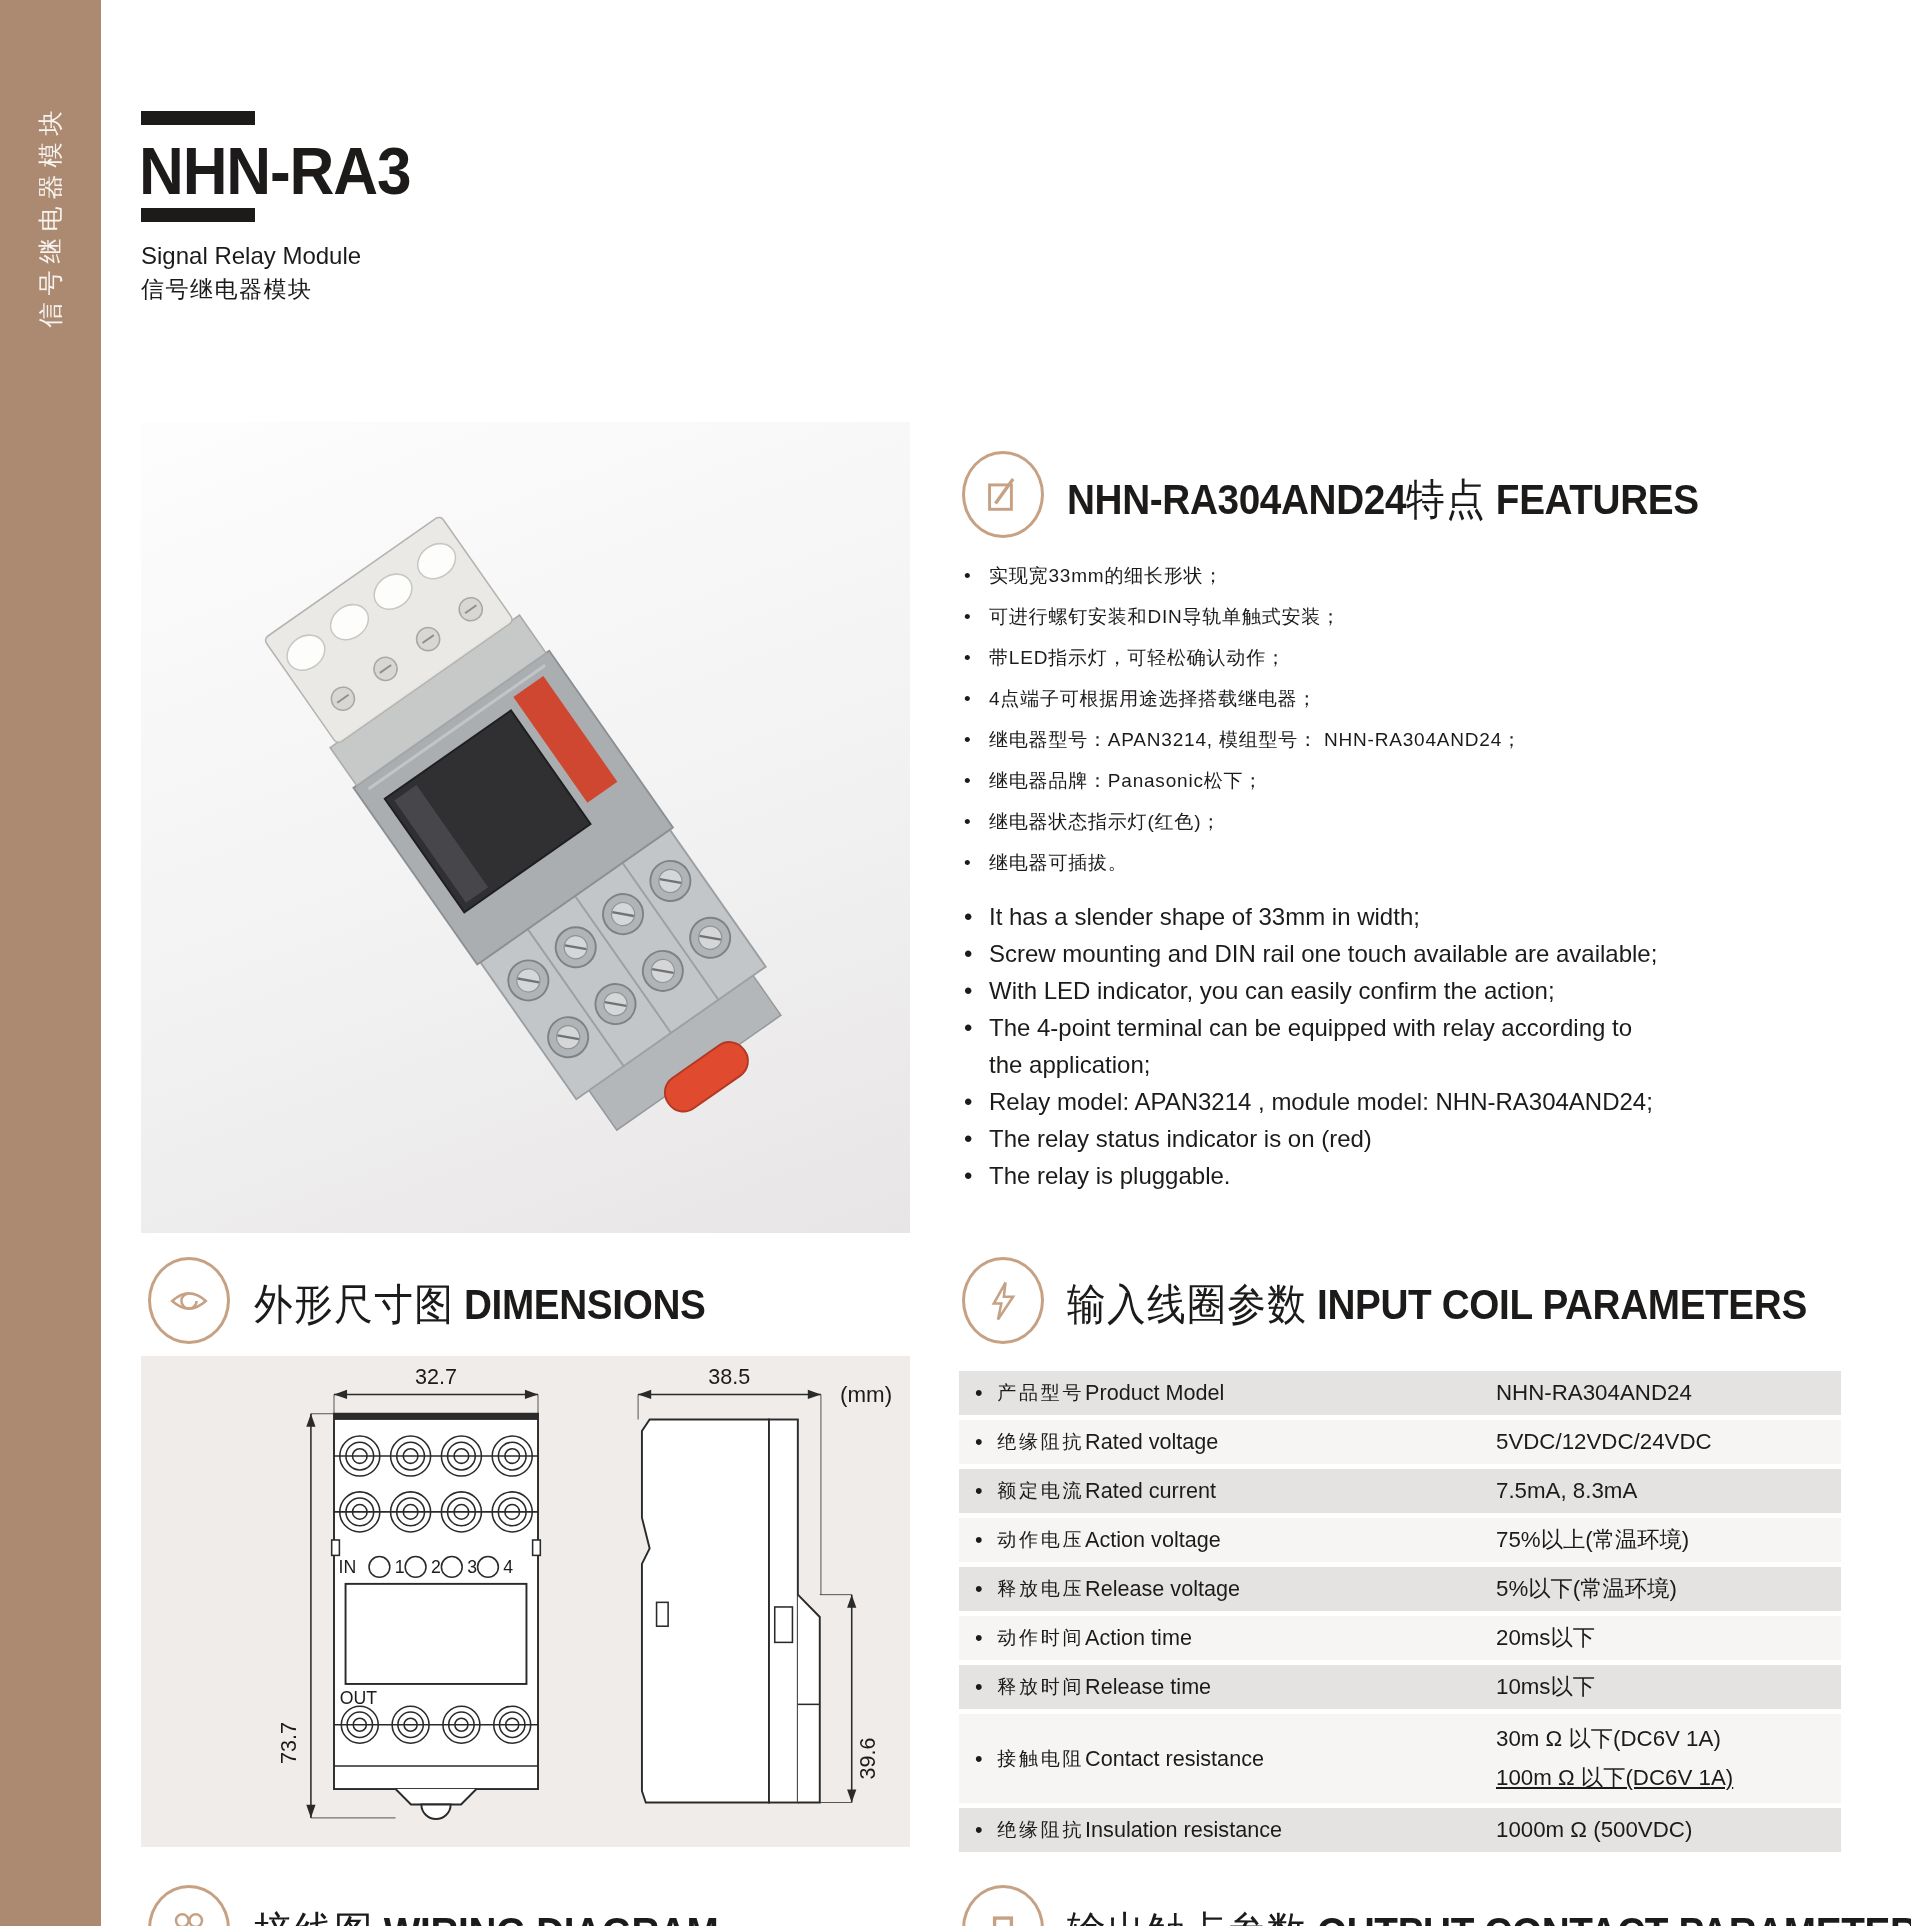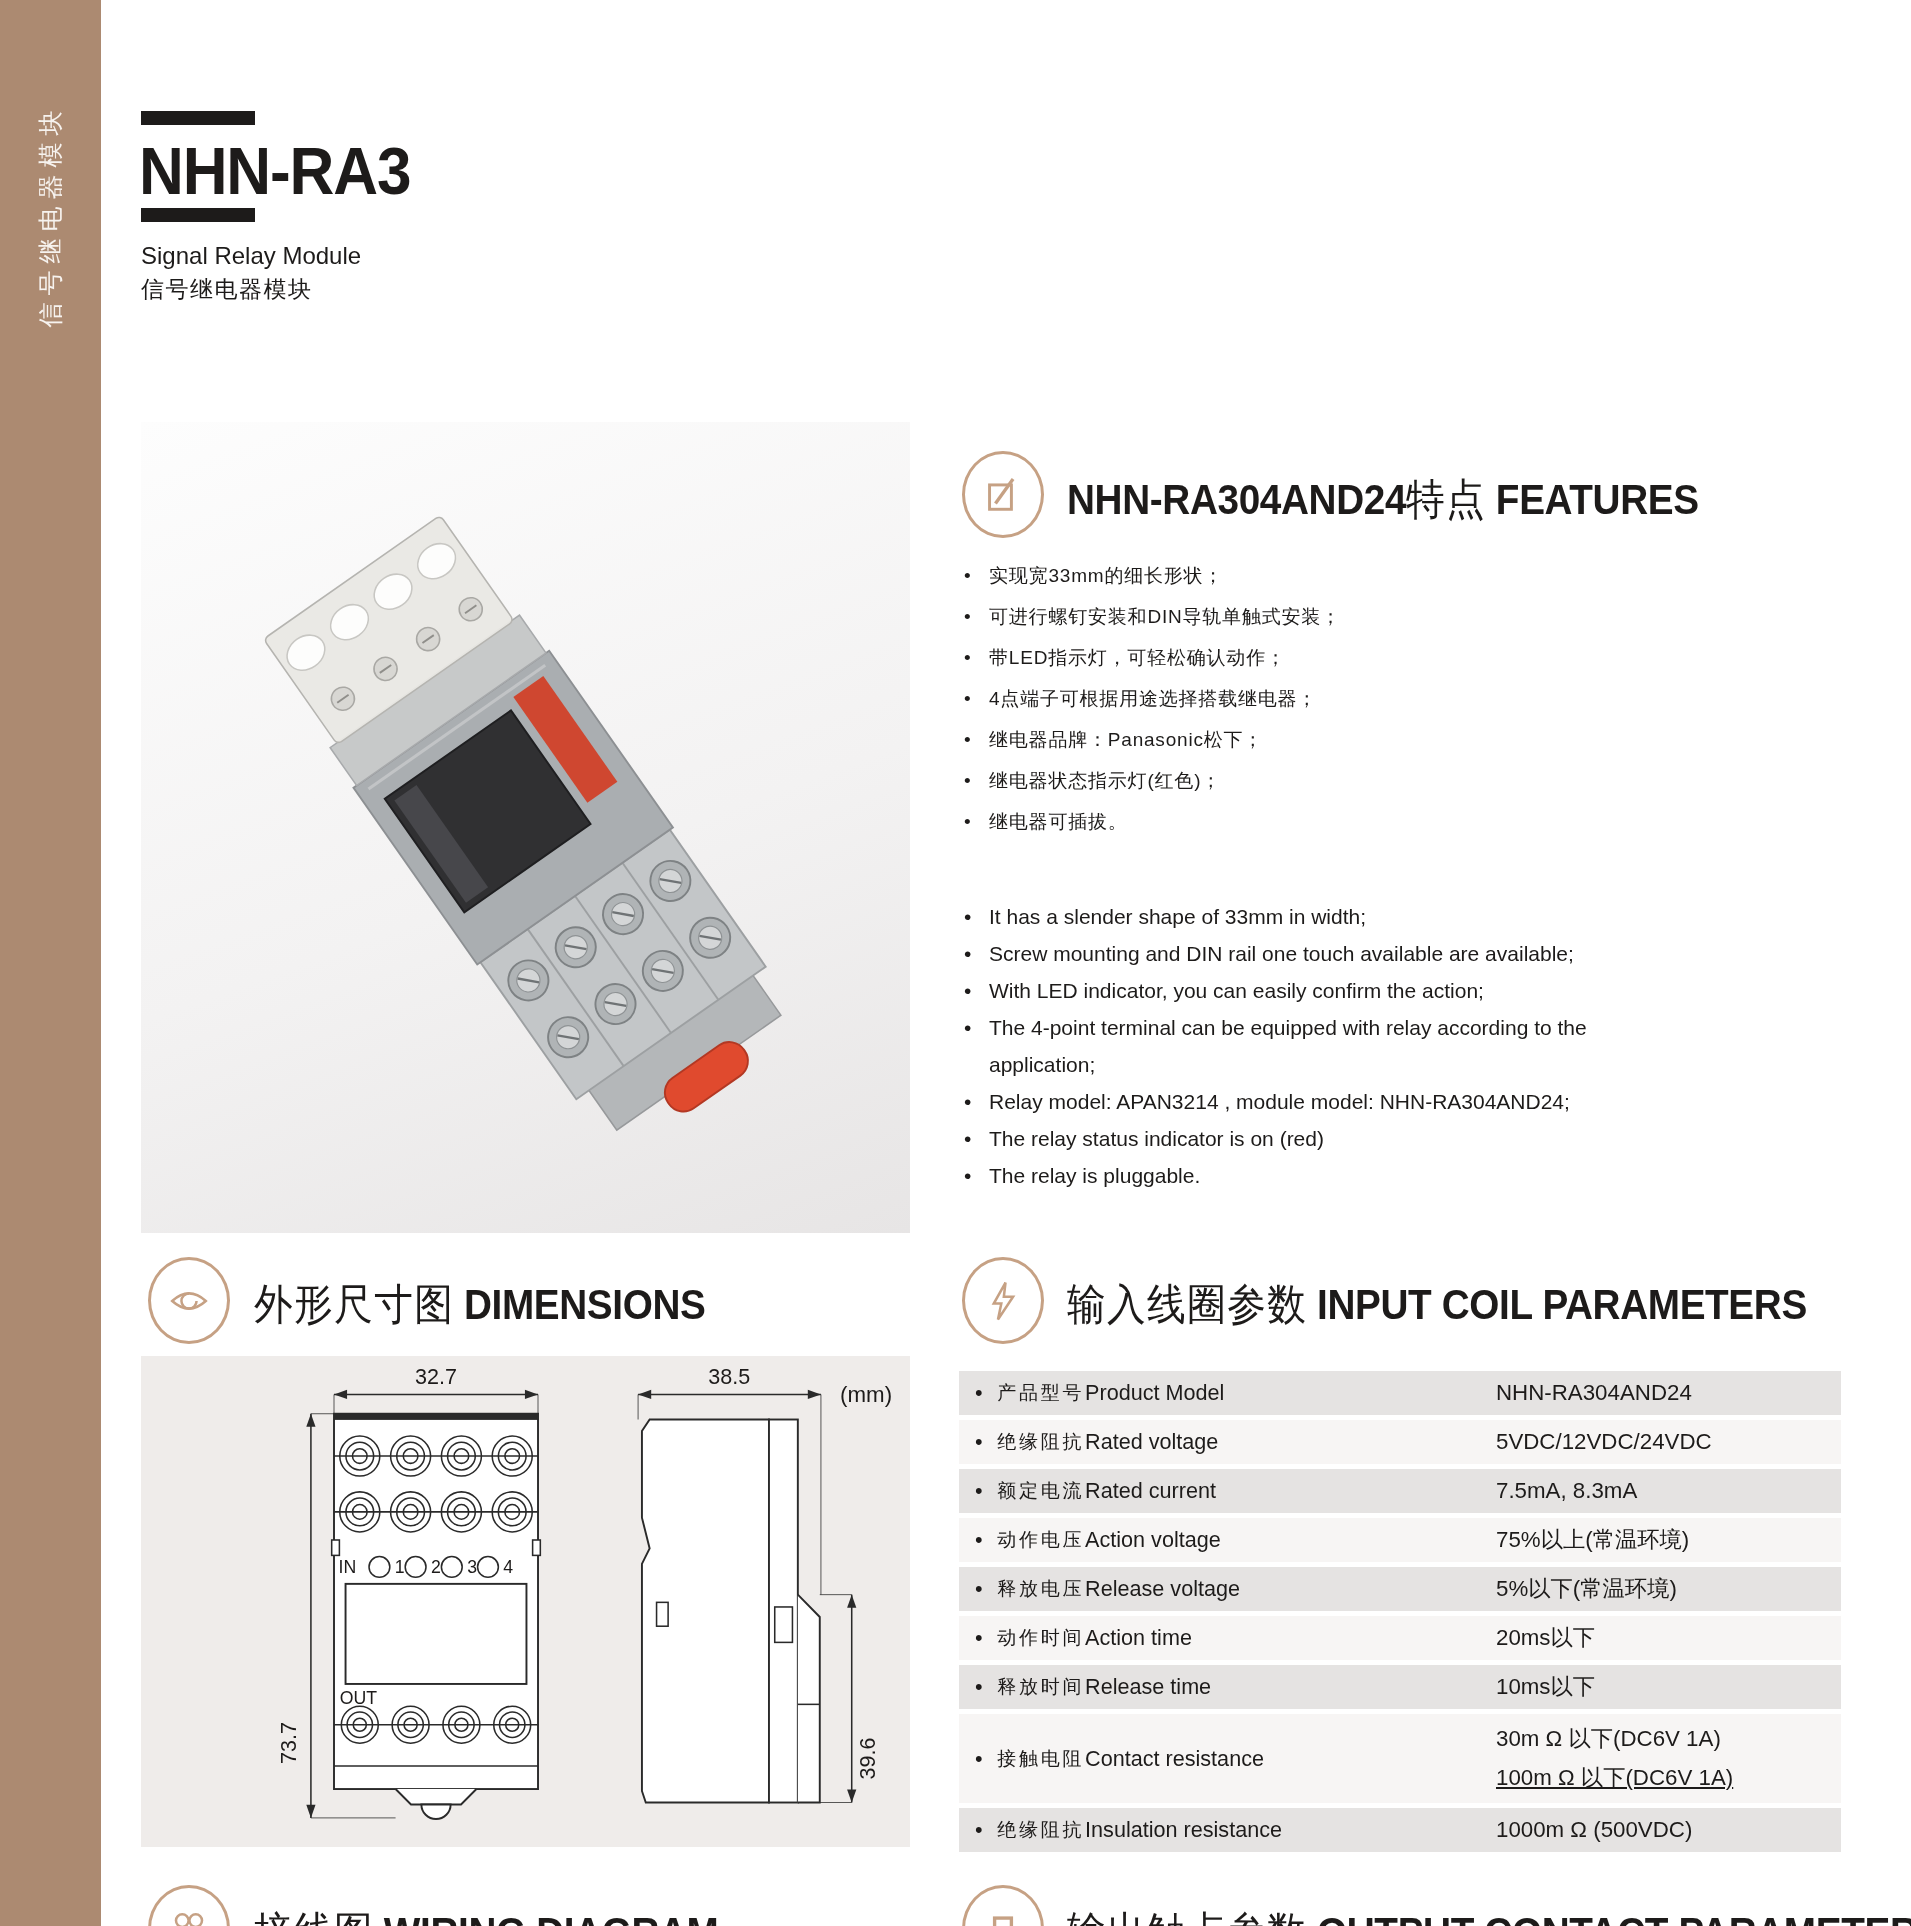--- a/index.html
+++ b/index.html
@@ -31,21 +31,21 @@
   
   .photo-panel { position:absolute; left:141px; top:422px; width:769px; height:811px;
                  background:linear-gradient(160deg,#fdfdfd 0%,#f3f2f2 55%,#e7e5e5 100%); }
   .dim-panel  { position:absolute; left:141px; top:1356px; width:769px; height:491px; background:#efecea; }
 
   
   .feat-list { position:absolute; list-style:none; }
   .feat-list li { position:relative; padding-left:28px; white-space:nowrap; }
   .feat-list li::before { content:"•"; position:absolute; left:3.1px; top:0; }
   .cn-list li { font-size:19px; line-height:41px; letter-spacing:0.8px; }
-  .en-list li { font-size:21px; line-height:37px; }
+  .en-list li { font-size:24px; line-height:37px; }
   .en-list li.wrap { white-space:normal; width:693px; }
 
   
   .ptable { position:absolute; width:882px; }
   .prow { position:relative; display:flex; align-items:center; padding:0 16px; margin-bottom:5px; min-height:44px; }
   .prow.alt0 { background:#e5e3e2; }
   .prow.alt1 { background:#f7f5f4; }
   .prow.tall { min-height:89px; }
   .prow .bdot { width:22.3px; font-size:21.6px; }
   .prow .lbl-cn { font-size:19px; letter-spacing:2.7px; white-space:nowrap; }
@@ -138,20 +138,21 @@
   </div>
   <div class="sec-title" style="left:1067px; top:471px;">
     <span>NHN-RA304AND24</span><span class="t-cn">特点</span><span class="t-sp"></span><span>FEATURES</span>
   </div>
 
   <ul class="feat-list cn-list" style="left:961px; top:555px;">
     <li>实现宽33mm的细长形状；</li>
     <li>可进行螺钉安装和DIN导轨单触式安装；</li>
     <li>带LED指示灯，可轻松确认动作；</li>
     <li>4点端子可根据用途选择搭载继电器；</li>
+    <li>继电器型号：APAN3214, 模组型号： NHN-RA304AND24；</li>
     <li>继电器品牌：Panasonic松下；</li>
     <li>继电器状态指示灯(红色)；</li>
     <li>继电器可插拔。</li>
   </ul>
 
   <ul class="feat-list en-list" style="left:961px; top:898px;">
     <li>It has a slender shape of 33mm in width;</li>
     <li>Screw mounting and DIN rail one touch available are available;</li>
     <li>With LED indicator, you can easily confirm the action;</li>
     <li class="wrap">The 4-point terminal can be equipped with relay according to the application;</li>

